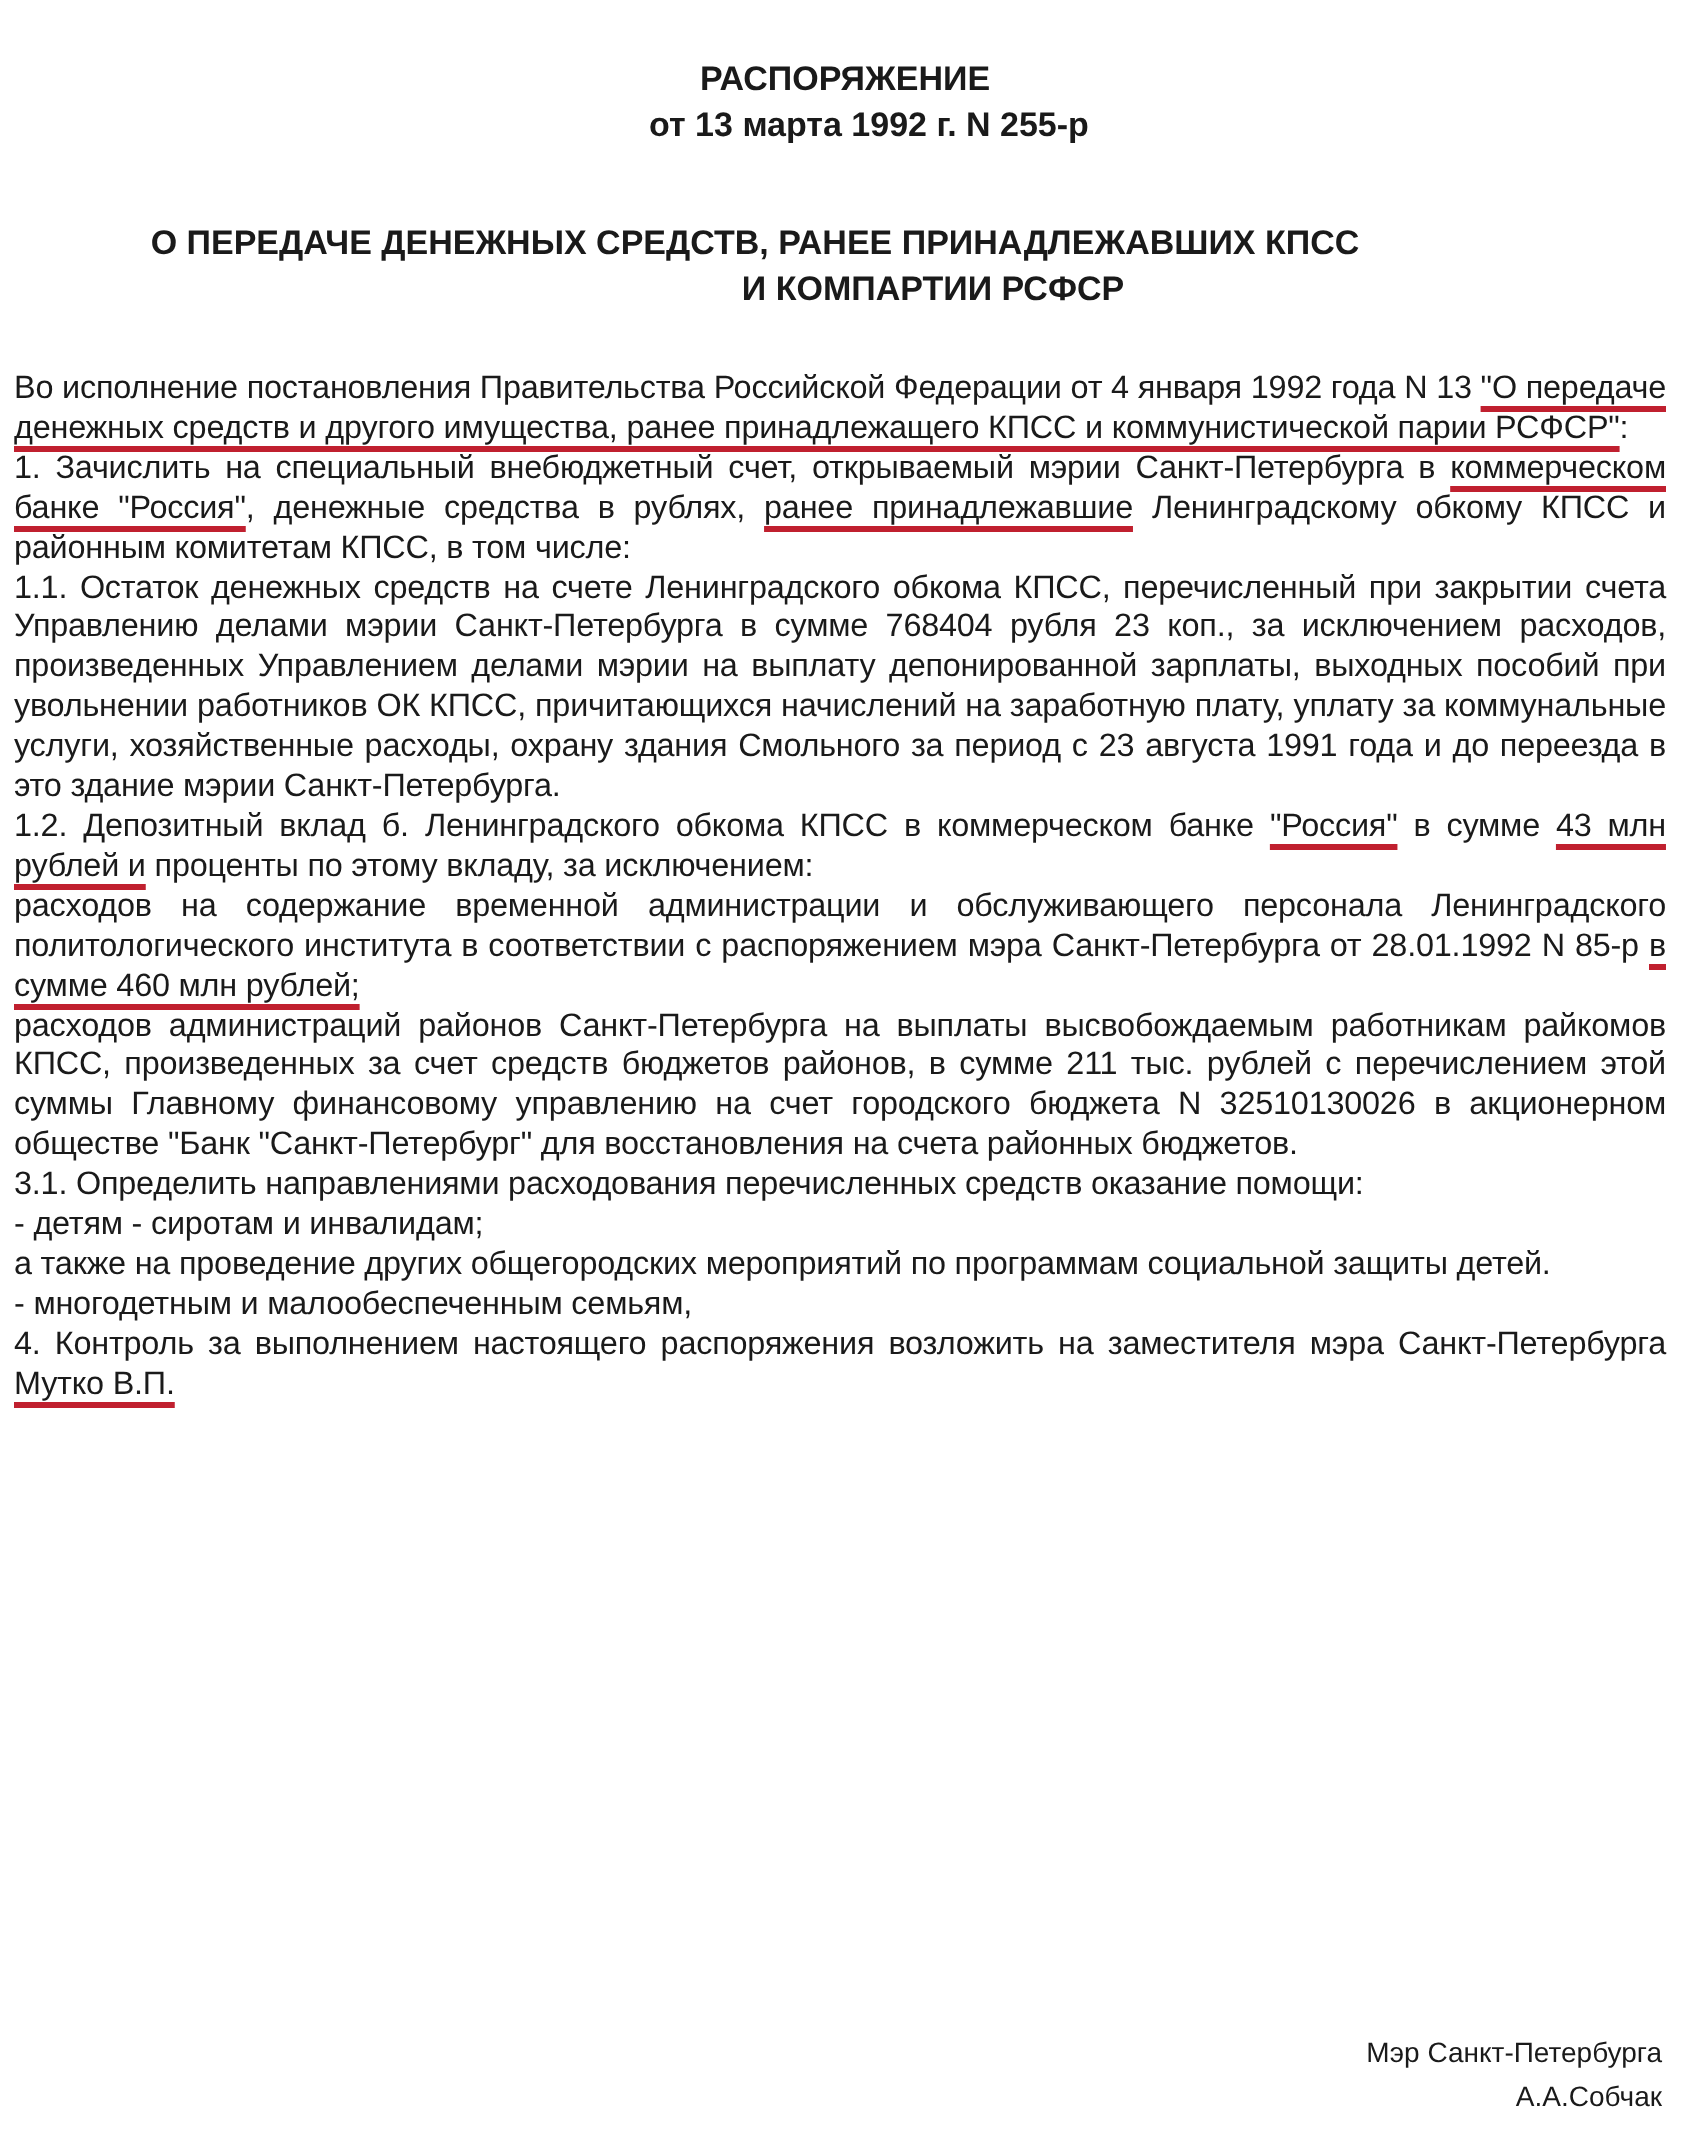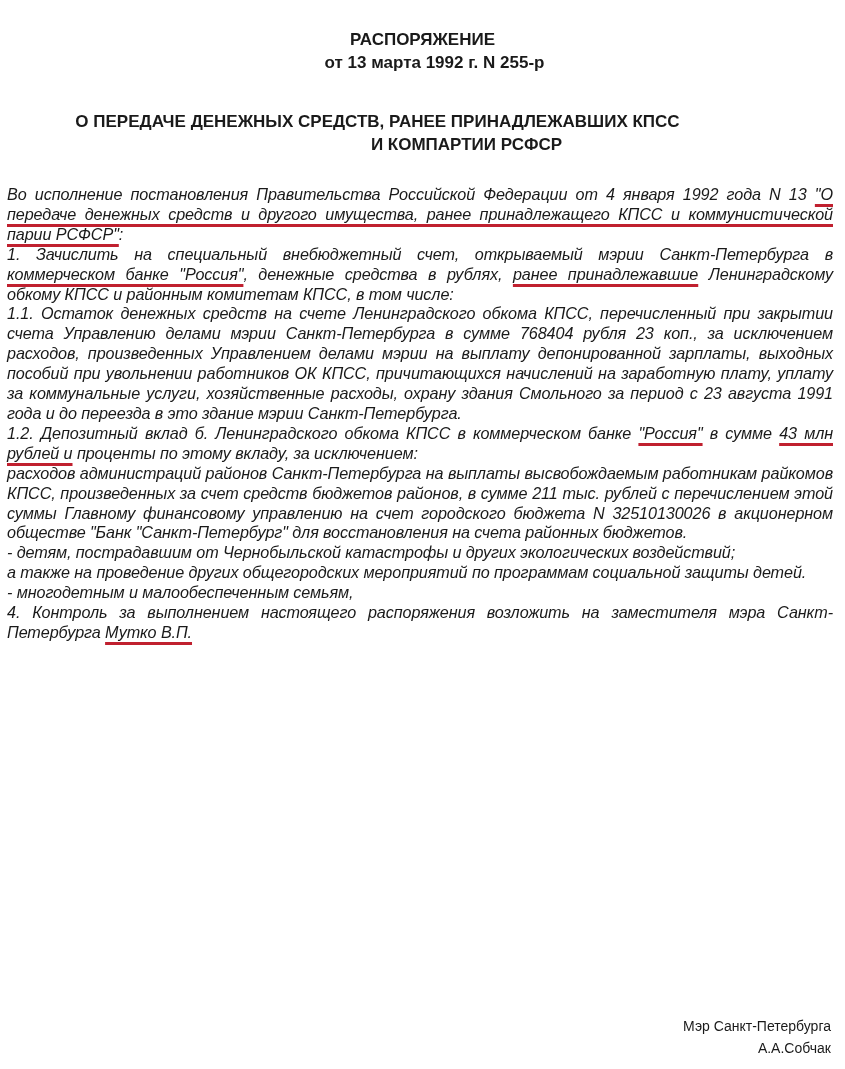--- a/index.html
+++ b/index.html
@@ -10,21 +10,21 @@
     .header { text-align: center; font-weight: bold; font-size: 17px; line-height: 24px; }
     .header .l1 { position: absolute; left: 0; width: 845px; top: 28px; }
     .header .l2 { position: absolute; left: 0; width: 845px; top: 51px; padding-left: 12px; }
     .title .l1 { position: absolute; left: 0; width: 755px; top: 110px; }
     .title .l2 { position: absolute; left: 0; width: 845px; top: 133px; margin-left: 32px; }
     .body-text {
       position: absolute; left: 7px; top: 185px; width: 826px;
       font-size: 16.2px; line-height: 19.9px; text-align: justify;
       letter-spacing: -0.1px;
     }
-    .body-text p { margin: 0; font-style: italic; }
+    .body-text p { margin: 0; }
     .u { text-decoration: underline; text-decoration-color: #c0202f; text-decoration-thickness: 3px; text-underline-offset: 4px; }
     .sig {
       position: absolute; right: 14px; top: 1015px; text-align: right;
       font-size: 14px; line-height: 22px;
     }
   </style>
 </head>
 <body>
 
 <div class="header">
@@ -35,22 +35,24 @@
 <div class="header title">
   <div class="l1">О ПЕРЕДАЧЕ ДЕНЕЖНЫХ СРЕДСТВ, РАНЕЕ ПРИНАДЛЕЖАВШИХ КПСС</div>
   <div class="l2">И КОМПАРТИИ РСФСР</div>
 </div>
 
 <div class="body-text">
   <p><span>Во исполнение постановления Правительства Российской Федерации от 4 января 1992 года N 13 </span><span class="u" style="text-decoration-color: rgb(192, 32, 47);">"О передаче денежных средств и другого имущества, ранее принадлежащего КПСС и коммунистической парии РСФСР"</span><span>:</span></p>
   <p><span>1. Зачислить на специальный внебюджетный счет, открываемый мэрии Санкт-Петербурга в </span><span class="u" style="text-decoration-color: rgb(192, 32, 47);">коммерческом банке "Россия"</span><span>, денежные средства в рублях, </span><span class="u" style="text-decoration-color: rgb(192, 32, 47);">ранее принадлежавшие</span><span> Ленинградскому обкому КПСС и районным комитетам КПСС, в том числе:</span></p>
   <p>1.1. Остаток денежных средств на счете Ленинградского обкома КПСС, перечисленный при закрытии счета Управлению делами мэрии Санкт-Петербурга в сумме 768404 рубля 23 коп., за исключением расходов, произведенных Управлением делами мэрии на выплату депонированной зарплаты, выходных пособий при увольнении работников ОК КПСС, причитающихся начислений на заработную плату, уплату за коммунальные услуги, хозяйственные расходы, охрану здания Смольного за период с 23 августа 1991 года и до переезда в это здание мэрии Санкт-Петербурга.</p>
   <p><span>1.2. Депозитный вклад б. Ленинградского обкома КПСС в коммерческом банке </span><span class="u" style="text-decoration-color: rgb(192, 32, 47);">"Россия"</span><span> в сумме </span><span class="u" style="text-decoration-color: rgb(192, 32, 47);">43 млн рублей и</span><span> проценты по этому вкладу, за исключением:</span></p>
+  <p><span>расходов на содержание временной администрации и обслуживающего персонала Ленинградского политологического института в соответствии с распоряжением мэра Санкт-Петербурга от 28.01.1992 N 85-р </span><span class="u" style="text-decoration-color: rgb(192, 32, 47);">в сумме 460 млн рублей;</span></p>
   <p>расходов администраций районов Санкт-Петербурга на выплаты высвобождаемым работникам райкомов КПСС, произведенных за счет средств бюджетов районов, в сумме 211 тыс. рублей с перечислением этой суммы Главному финансовому управлению на счет городского бюджета N 32510130026 в акционерном обществе "Банк "Санкт-Петербург" для восстановления на счета районных бюджетов.</p>
-  <p>- детям, пострадавшим от Чернобыльской катастрофы и других экологических воздействий;</p>
+  <p>3.1. Определить направлениями расходования перечисленных средств оказание помощи:</p>
+  <p>- детям - сиротам и инвалидам;</p>
   <p>а также на проведение других общегородских мероприятий по программам социальной защиты детей.</p>
   <p>- многодетным и малообеспеченным семьям,</p>
   <p><span>4. Контроль за выполнением настоящего распоряжения возложить на заместителя мэра Санкт-Петербурга </span><span class="u" style="text-decoration-color: rgb(192, 32, 47);">Мутко В.П.</span></p>
 </div>
 
 <div class="sig">
   <div>Мэр Санкт-Петербурга</div>
   <div>А.А.Собчак</div>
 </div>
 

